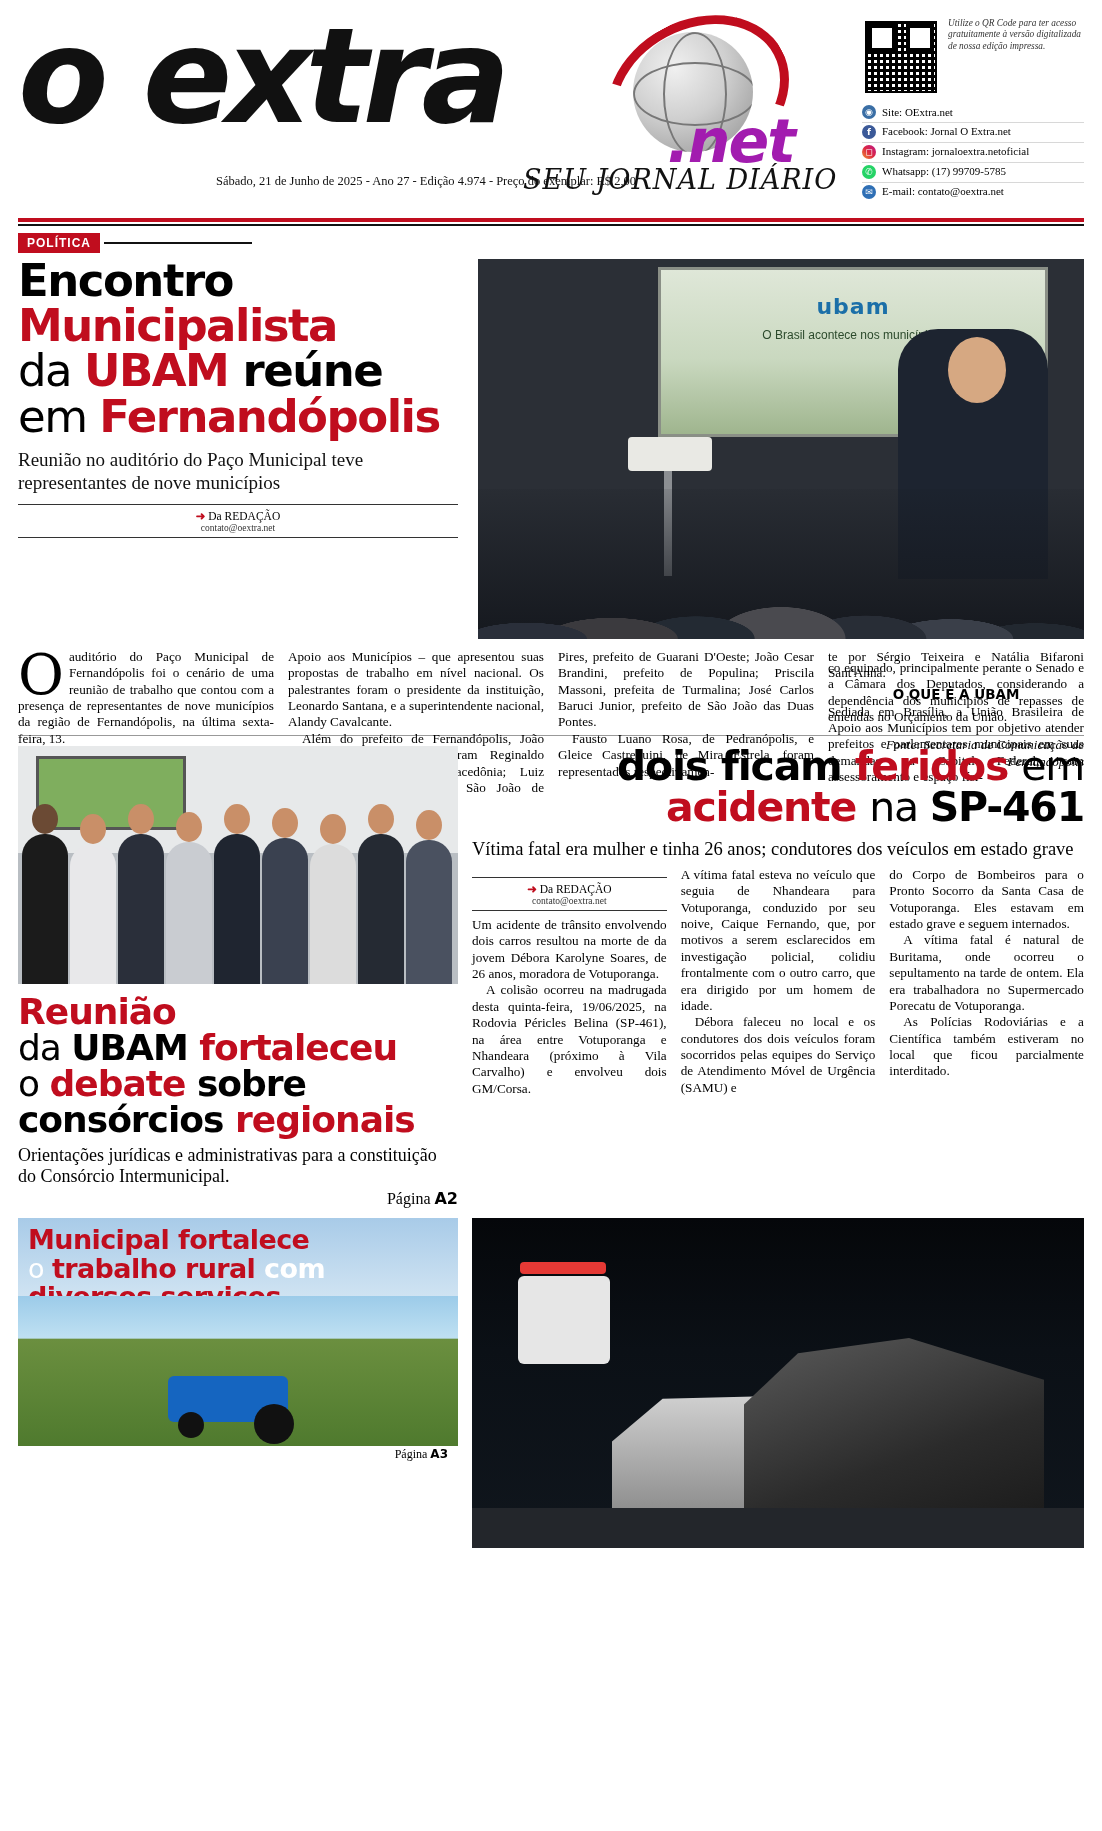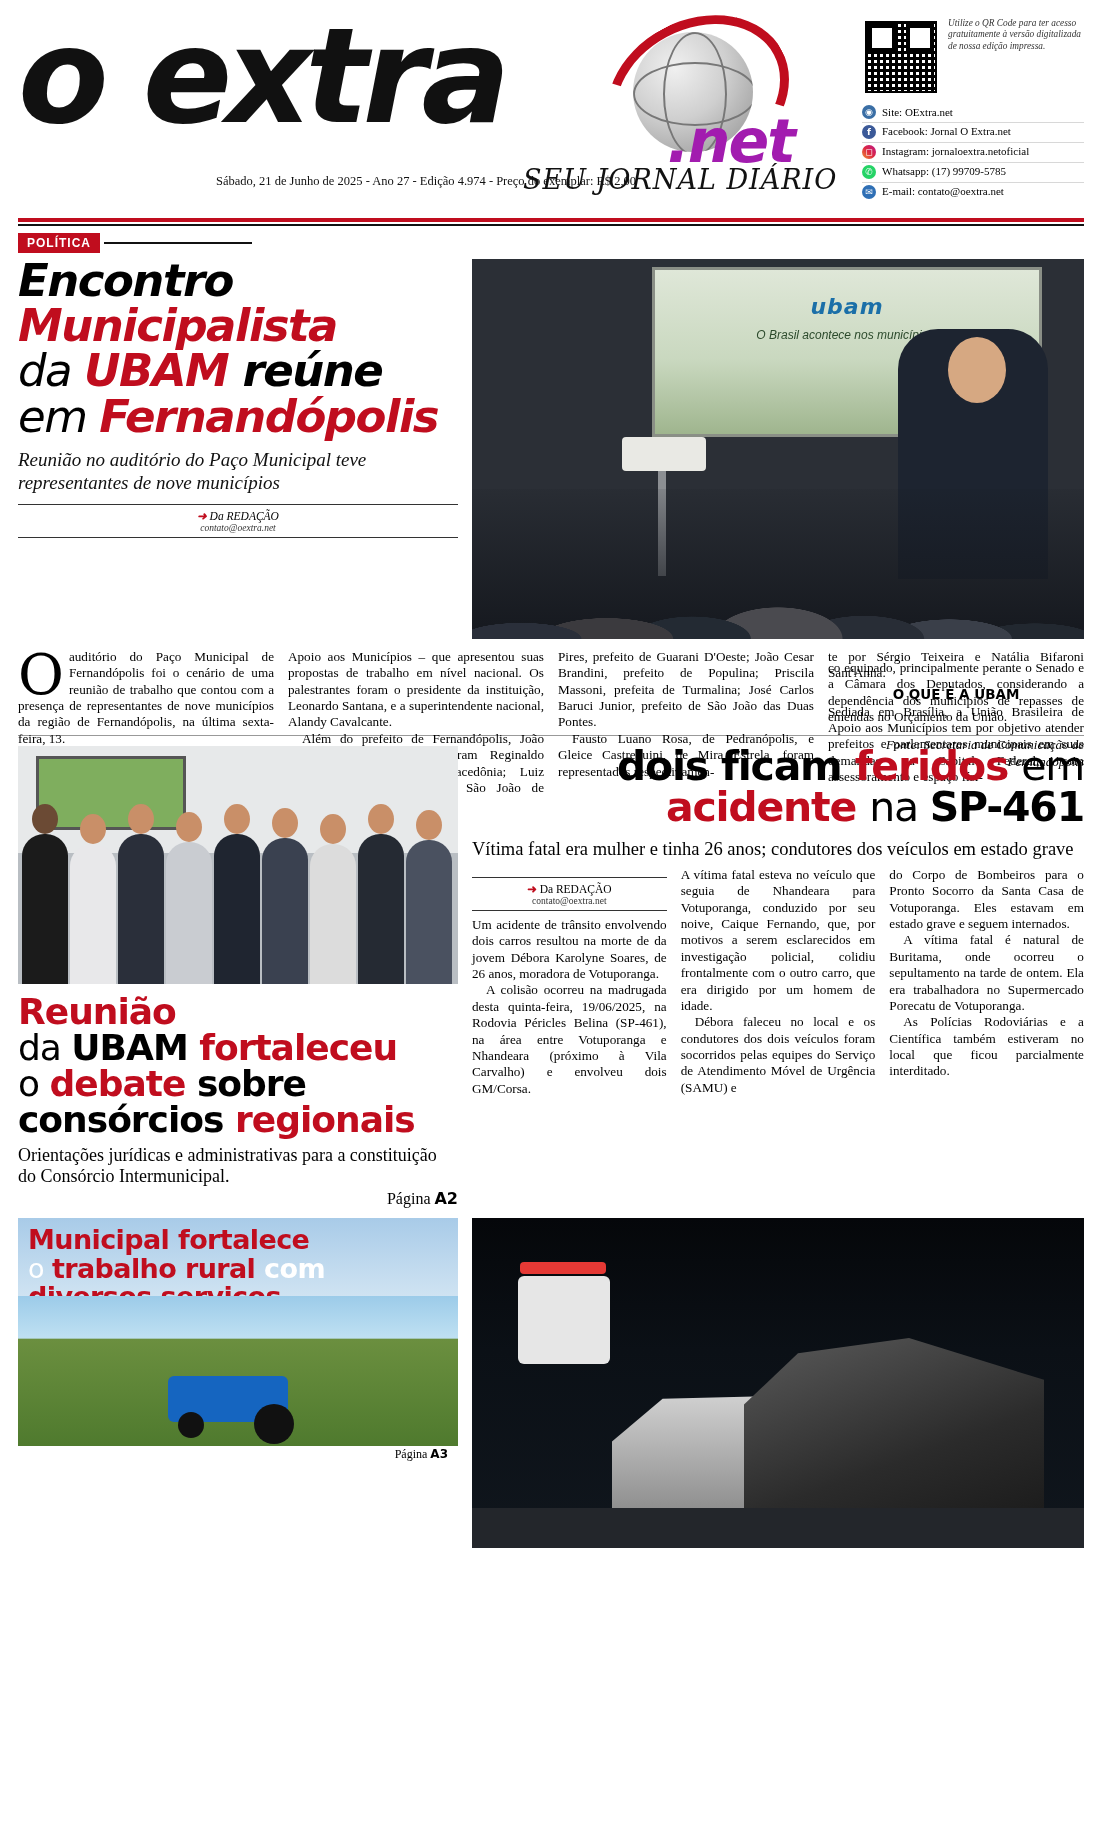--- a/index.html
+++ b/index.html
@@ -113,21 +113,21 @@
   .sec-label-wrap { display:flex; align-items:center; margin-top:7px; }
   .sec-label {
     background:#c00d1e; color:#fff;
     font-family:"Liberation Sans", sans-serif;
     font-weight:bold; font-size:12px; letter-spacing:1px;
     padding:3px 9px;
   }
   .sec-line { flex:1; height:2px; background:#111; margin-left:4px; max-width:148px;}
 
   
-  .top-story { display:flex; gap:14px; margin-top:6px;font-style:italic; }
+  .top-story { display:flex; gap:20px; margin-top:6px; }
   .top-left { width:440px; }
   .top-right { flex:1; }
 
   .headline {
     font-family:"DejaVu Sans", sans-serif;
     font-weight:bold; line-height:0.99;
     font-size:45px; letter-spacing:-1.5px;
   }
   .headline .red { color:#c00d1e; }
   .headline .thin { font-weight:normal; }

